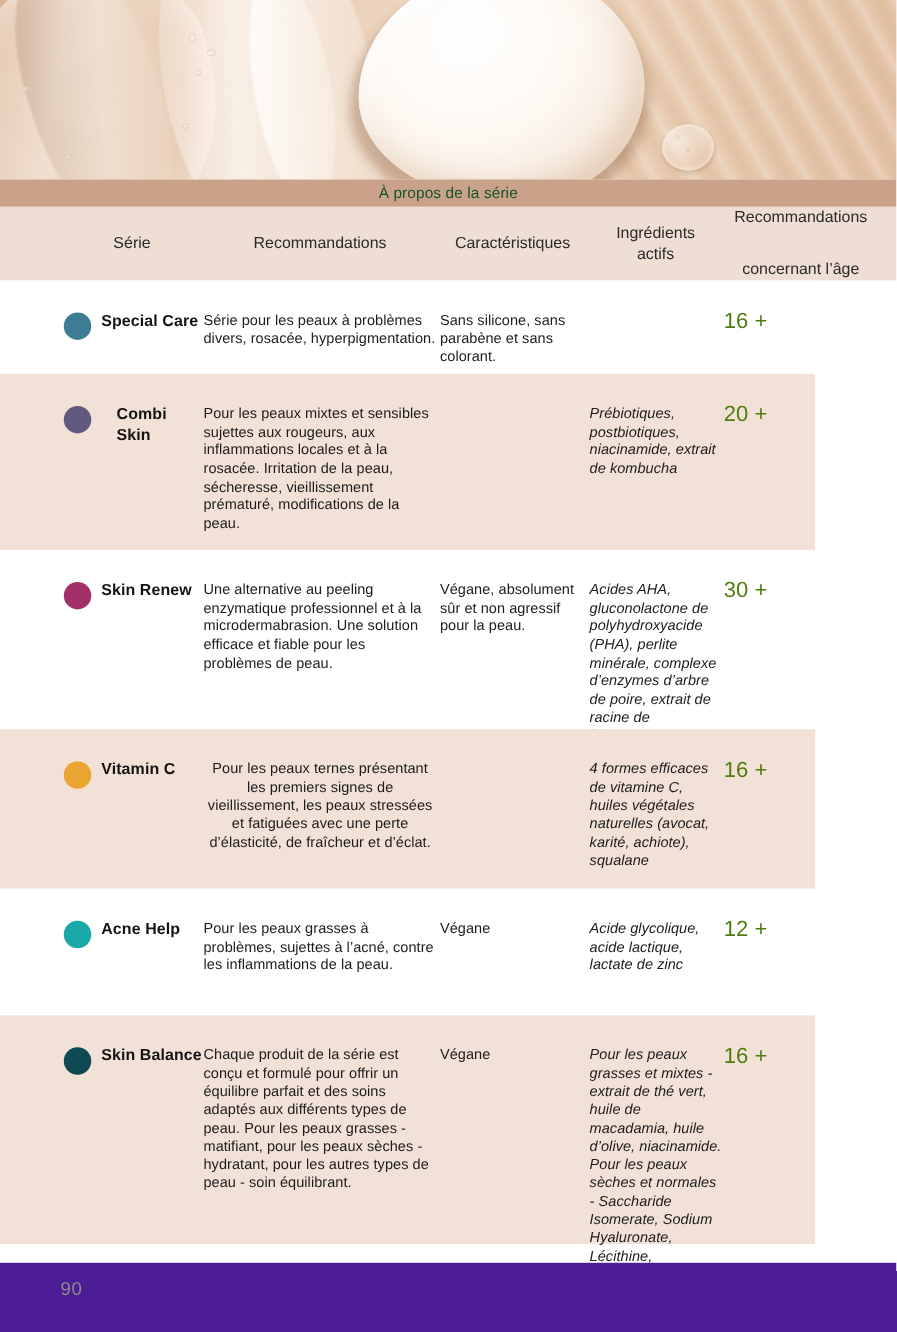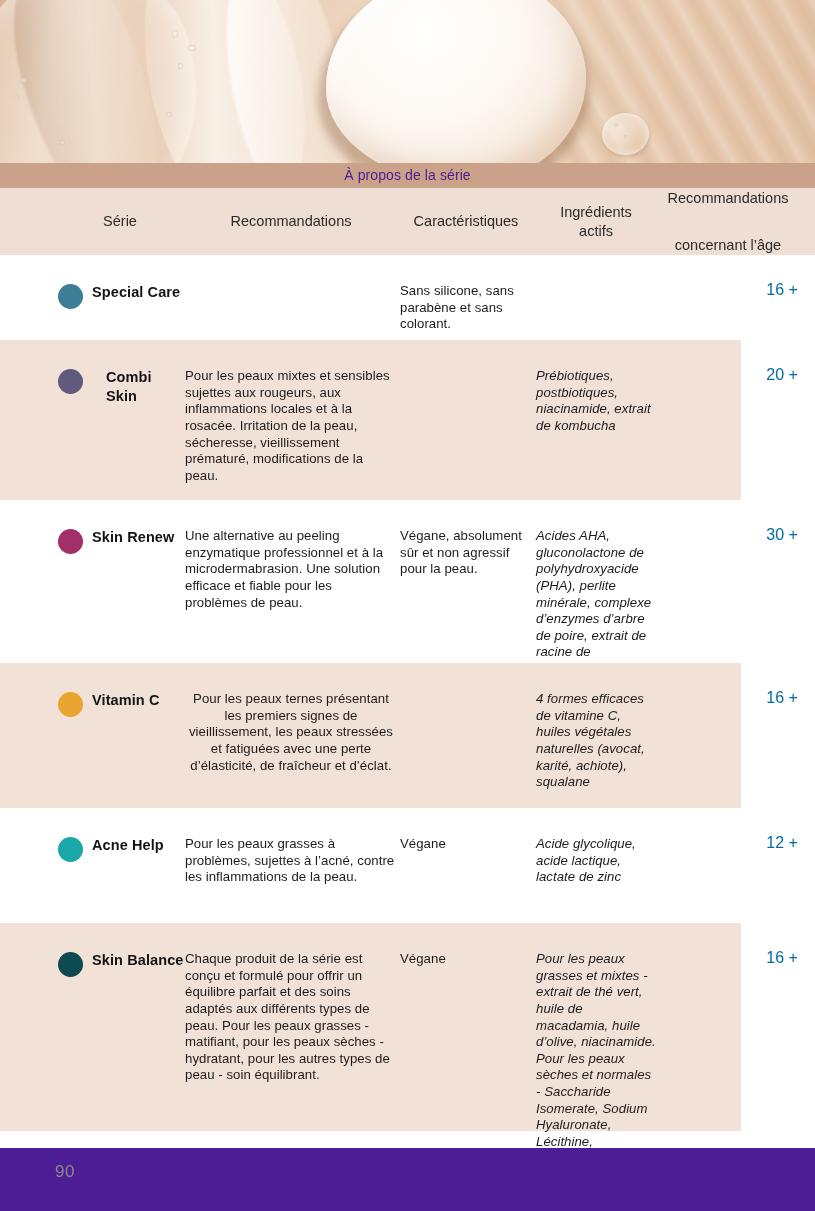--- a/index.html
+++ b/index.html
@@ -114,21 +114,21 @@
   .bubble { position: absolute; border-radius: 50%;
             background: rgba(255,255,255,0.35);
             box-shadow: inset 0 0 2px rgba(160,120,88,0.5); }
 
   
   .title-bar {
     height: 25px;
     line-height: 25px;
     text-align: center;
     font-size: 14px;
-    color: #4c1d95;
+    color: #14532d;
     letter-spacing: .1px;
   }
 
   
   .head-row {
     position: relative;
     height: 67px;
   }
   .head-row .cell {
     position: absolute;
@@ -177,24 +177,24 @@
     font-weight: 700;
     line-height: 1.32;
     color: #141414;
     letter-spacing: .1px;
   }
   .cell.reco-cell  { left: 185px; width: 212px; }
   .cell.carac-cell { left: 400px; width: 132px; }
   .cell.ingr-cell  { left: 536px; width: 122px; font-style: italic; }
   .cell.age-cell   {
     left: 658px; width: 140px;
-    text-align: right;
-    font-size: 16px;
+    text-align: left;
+    font-size: 20px;
     font-weight: 400;
-    color: #0369a1;
+    color: #4d7c0f;
   }
 
   
   .footer {
     position: absolute;
     left: 0; bottom: 0;
     width: 815px; height: 63px;
     background: #4c1d95;
     text-align: center;
   }
@@ -260,20 +260,21 @@
       </span>
     </div>
   </div>
 
   <div id="table-body">
       <div class="row plain" style="height: 85px;">
         <div class="cell serie-cell" style="top: 28px;">
           <span class="dot" style="background: rgb(61, 126, 150);"></span>
           <span class="serie-name">Special Care</span>
         </div>
+        <div class="cell reco-cell" style="top: 28px;">Série pour les peaux à problèmes divers, rosacée, hyperpigmentation.</div>
         <div class="cell carac-cell" style="top: 28px;">Sans silicone, sans parabène et sans colorant.</div>
         <div class="cell ingr-cell" style="top: 28px;"></div>
         <div class="cell age-cell" style="top: 25px;">16 +</div>
       </div>
       <div class="row alt" style="height: 160px;">
         <div class="cell serie-cell" style="top: 28px; gap: 23px;">
           <span class="dot" style="background: rgb(96, 90, 126);"></span>
           <span class="serie-name">Combi Skin</span>
         </div>
         <div class="cell reco-cell" style="top: 28px;">Pour les peaux mixtes et sensibles sujettes aux rougeurs, aux inflammations locales et à la rosacée. Irritation de la peau, sécheresse, vieillissement prématuré, modifications de la peau.</div>

